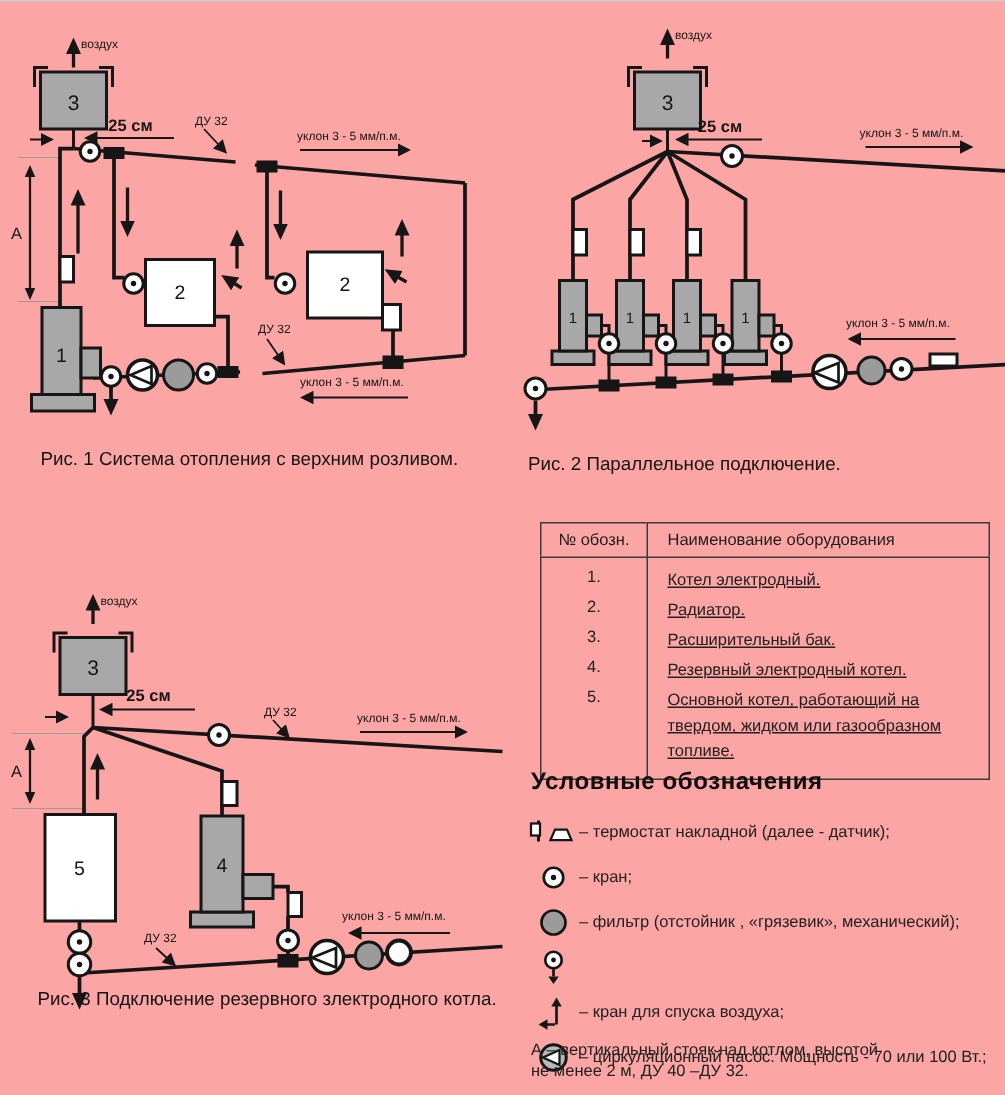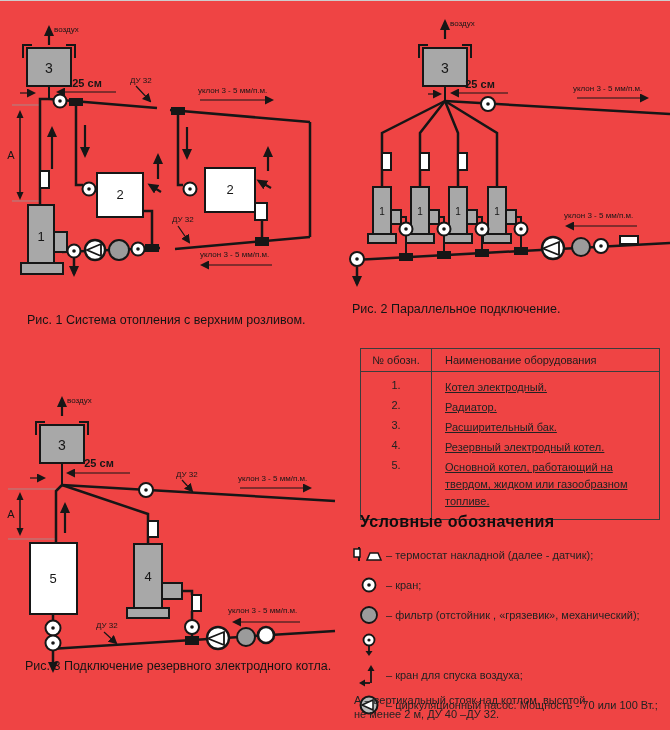--- a/index.html
+++ b/index.html
@@ -1,16 +1,16 @@
 <!DOCTYPE html>
 <html><head>
 <meta charset="utf-8">
 <style>
   html,body{margin:0;padding:0;background:#ffffff;}
-  #page{position:relative;width:670px;height:730px;background:#ef4444;overflow:hidden;
+  #page{position:relative;width:670px;height:730px;background:#fca5a5;overflow:hidden;
         font-family:"Liberation Sans", sans-serif;color:#1c1c1c;
         border-top:1px solid #cdcdcd;box-sizing:border-box;}
   .fig{position:absolute;}
   svg text{font-family:"Liberation Sans", sans-serif;fill:#161616;}
   .lbl{font-size:8px;}
   .lbl-b{font-size:11px;font-weight:bold;}
   .boxnum{font-size:13px;}
   .boxnum-lg{font-size:14px;}
   .dimA{font-size:11px;}
   .caption{position:absolute;font-size:12.5px;color:#141414;}
@@ -20,21 +20,21 @@
   #eqtable th{border-bottom:1.5px solid #3c3c3c;font-weight:normal;padding:5px 4px;color:#1d1d1d;}
   #eqtable th.c1{border-right:1.5px solid #3c3c3c;width:62px;border-radius:8px;}
   #eqtable th.c2{text-align:left;padding-left:13px;}
   #eqtable td{padding:1.5px 4px;vertical-align:top;}
   #eqtable td.num{border-right:1.5px solid #3c3c3c;text-align:center;}
   #eqtable td.name{padding-left:13px;line-height:17px;text-decoration:underline;}
   #eqtable tr.first td{padding-top:7px;}
   #eqtable tr.last td{padding-bottom:9px;}
   
   #legend{position:absolute;left:352px;top:512px;width:312px;}
-  #legend h3{margin:0 0 12px 8px;font-size:16px;letter-spacing:0.4px;color:#0e0e0e;
+  #legend h3{margin:0 0 12px 2px;font-size:16px;letter-spacing:0.4px;color:#0e0e0e;
              font-family:"Liberation Sans", sans-serif;}
   .lg-row{display:flex;align-items:center;margin-bottom:6px;min-height:20px;text-align:center;}
   .lg-icon{width:34px;flex:0 0 34px;display:flex;justify-content:center;align-items:center;}
   .lg-text{font-size:11px;color:#222;}
   #legend-note{position:absolute;left:354px;top:692px;width:302px;font-size:11px;
                line-height:14px;color:#222;}
 </style>
 </head>
 <body>
 
@@ -145,21 +145,21 @@
     <text class="lbl-b" x="87" y="86" text-anchor="middle">25 см</text>
     <text class="lbl" x="130" y="82">ДУ 32</text>
     <text class="lbl" x="198" y="92">уклон  3 - 5 мм/п.м.</text>
     <text class="dimA" x="11" y="158" text-anchor="middle">А</text>
     <text class="boxnum" x="41" y="240" text-anchor="middle">1</text>
     <text class="boxnum" x="120" y="198" text-anchor="middle">2</text>
     <text class="boxnum" x="230" y="193" text-anchor="middle">2</text>
     <text class="lbl" x="172" y="221">ДУ 32</text>
     <text class="lbl" x="200" y="256">уклон  3 - 5 мм/п.м.</text>
   </svg>
-  <div class="caption" style="left:27px;top:312px">Рис. 1 Система отопления с верхним розливом.</div>
+  <div class="caption" style="left:27px;top:298px">Рис. 1 Система отопления с верхним розливом.</div>
 
   <svg class="fig" style="left:340px;top:0" width="330" height="296" viewBox="0 0 330 296">
     <defs>
       <marker id="f2a" markerWidth="9" markerHeight="9" refX="7" refY="4.5" orient="auto" markerUnits="userSpaceOnUse">
           <path d="M0,0L9,4.5L0,9Z" fill="#161616"></path>
         </marker>
       <marker id="f2b" markerWidth="12" markerHeight="11" refX="8" refY="5" orient="auto" markerUnits="userSpaceOnUse">
           <path d="M0,0L11,5L0,10Z" fill="#161616"></path>
         </marker>
     </defs>

